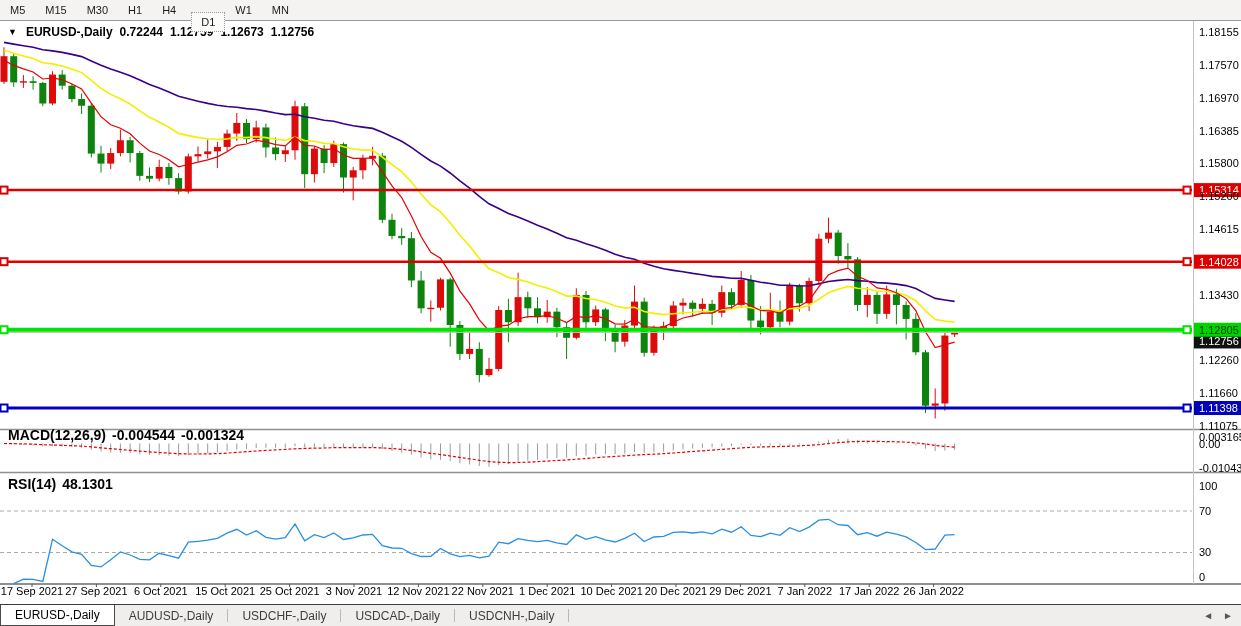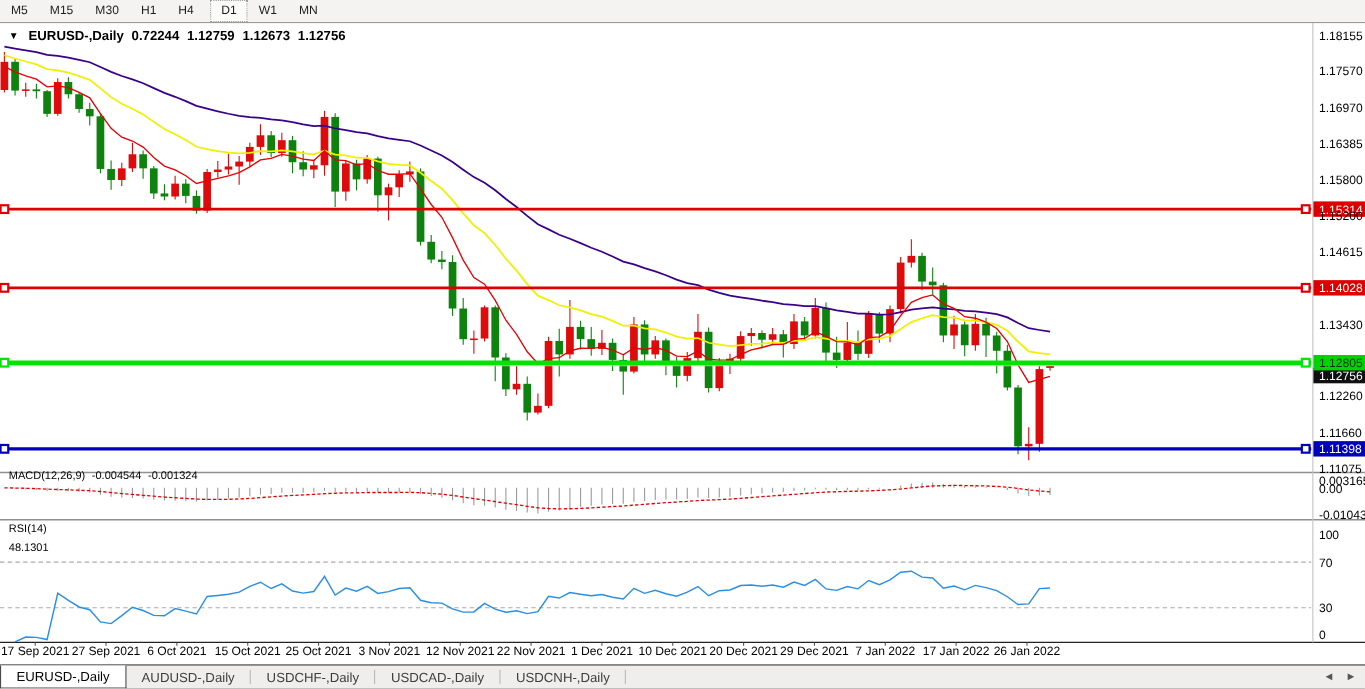--- a/index.html
+++ b/index.html
@@ -6,37 +6,37 @@
   .screen{
     position:relative;width:1241px;height:626px;background:#ffffff;
     font-family:"Liberation Sans",sans-serif;overflow:hidden;
     -webkit-font-smoothing:antialiased;
   }
   svg text{font-family:"Liberation Sans",sans-serif;}
   
   .toolbar{
     position:absolute;top:0;left:0;width:100%;height:20px;z-index:3;
     background:#f4f3f1;border-bottom:1px solid #9a9a9a;
-    display:flex;align-items:flex-end;font-size:11px;color:#1c1c1c;
+    display:flex;align-items:flex-start;font-size:11px;color:#1c1c1c;
   }
   .tf{
     background:transparent;border:1px solid transparent;margin:0;cursor:default;
     padding:0 9px;font:11px "Liberation Sans",sans-serif;color:#1c1c1c;height:20px;line-height:19px;
   }
   .tf.active{background:#fbfbfa;border:1px dotted #9a9a9a;margin-top:12px;}
   .tsep{width:1px;background:#c8c8c8;margin:2px 2px;}
   
   .chart-header{
     position:absolute;left:8px;top:25px;z-index:2;font-size:12px;font-weight:bold;color:#000;
     display:flex;gap:7px;align-items:center;white-space:nowrap;
   }
   .dd-icon{font-size:9px;margin-right:2px;}
-  .ind-label{position:absolute;z-index:2;font-size:10px;font-weight:normal;color:#000;white-space:nowrap;display:flex;gap:6px;}
+  .ind-label{position:absolute;z-index:2;font-size:14px;font-weight:bold;color:#000;white-space:nowrap;display:flex;gap:6px;}
   #macd-label{left:8px;top:427px;}
-  #rsi-label{left:8px;top:476px;flex-direction:column;}
+  #rsi-label{left:8px;top:476px;}
   
   .tabbar{
     position:absolute;left:0;bottom:0;width:100%;height:21px;z-index:3;
     background:#efeeec;border-top:1px solid #3c3c3c;
     display:flex;align-items:stretch;font-size:12px;color:#3d3d3d;
   }
   .tab{display:flex;align-items:center;padding:0 14px;cursor:default;white-space:nowrap;}
   .tab.active{background:#ffffff;border:1px solid #4a4a4a;border-top:none;color:#000;}
   .tabsep{width:1px;background:#b9b9b9;margin:4px 0;}
   .tab-scroll{margin-left:auto;display:flex;align-items:center;gap:10px;padding-right:8px;color:#555;font-size:10px;}

